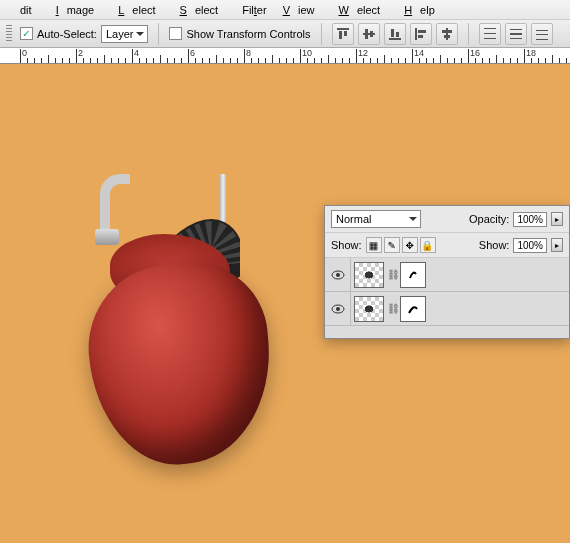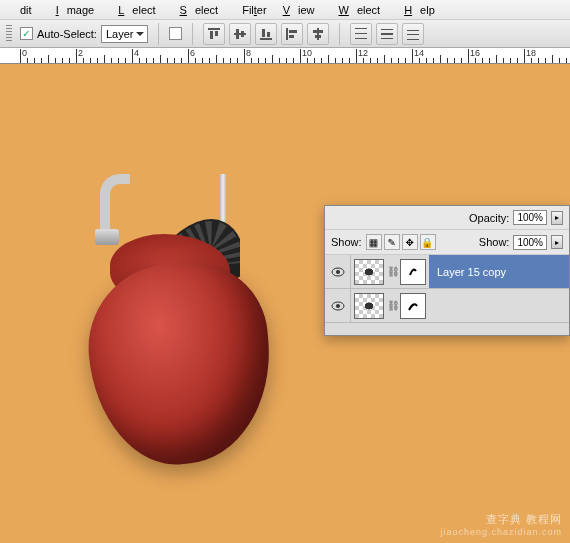--- a/index.html
+++ b/index.html
@@ -77,20 +77,21 @@
 
 <div class="optionsbar">
   <div class="dragdots"></div>
   <span class="checkbox checked"></span>
   <span>Auto-Select:</span>
   <span class="select">
       <span>Layer</span>
     </span>
   <div class="sep"></div>
   <span class="checkbox"></span>
+  <span>Show Transform Controls</span>
   <div class="sep"></div>
   <div class="iconbtn">
       <svg viewBox="0 0 14 14">
         <rect x="1" y="1" width="12" height="2" fill="#555"></rect>
         <rect x="3" y="4" width="3" height="8" fill="#555"></rect>
         <rect x="8" y="4" width="3" height="5" fill="#555"></rect>
       </svg>
     </div>
   <div class="iconbtn">
       <svg viewBox="0 0 14 14">
@@ -245,28 +246,27 @@
       <div class="pipe-outlet"></div>
     </div>
     <svg class="hose" viewBox="0 0 110 170">
       <path class="hose-path" d="M20 160 Q20 60 60 30 Q95 5 100 50"></path>
       <path class="hose-ridges" d="M20 160 Q20 60 60 30 Q95 5 100 50"></path>
     </svg>
     <div class="heart-top"></div>
     <div class="heart-body"></div>
   </div>
 
-  <div class="watermark">
-    <div>查字典 教程网</div>
-    <div class="small">jiaocheng.chazidian.com</div>
-  </div>
 </div>
 
 <div class="layers-panel">
   <div class="panel-row">
+    <span class="select">
+        <span>Normal</span>
+      </span>
     <span style="flex:1"></span>
     <span>Opacity:</span>
     <span class="pct">100%</span>
     <span class="arrowbtn">▸</span>
   </div>
   <div class="panel-row">
     <span>Show:</span>
     <div class="lockicons">
       <span class="li">▦</span>
       <span class="li">✎</span>
@@ -288,21 +288,20 @@
       </div>
       <div class="thumb">
           <div class="mark" style="background:radial-gradient(#333 30%,transparent 32%)"></div>
         </div>
       <div class="link">⛓</div>
       <div class="mask">
           <svg width="14" height="14" viewBox="0 0 14 14">
             <path d="M4 10 Q7 2 10 6" fill="none" stroke="#000" stroke-width="2"></path>
           </svg>
         </div>
-      <div class="layer-name">Layer 15 copy</div>
     </div>
     <div class="layer-row">
       <div class="eye">
         <svg width="14" height="10" viewBox="0 0 14 10">
             <ellipse cx="7" cy="5" rx="6" ry="4" fill="none" stroke="#333"></ellipse>
             <circle cx="7" cy="5" r="2" fill="#333"></circle>
           </svg>
       </div>
       <div class="thumb">
           <div class="mark" style="background:radial-gradient(#333 30%,transparent 32%)"></div>

